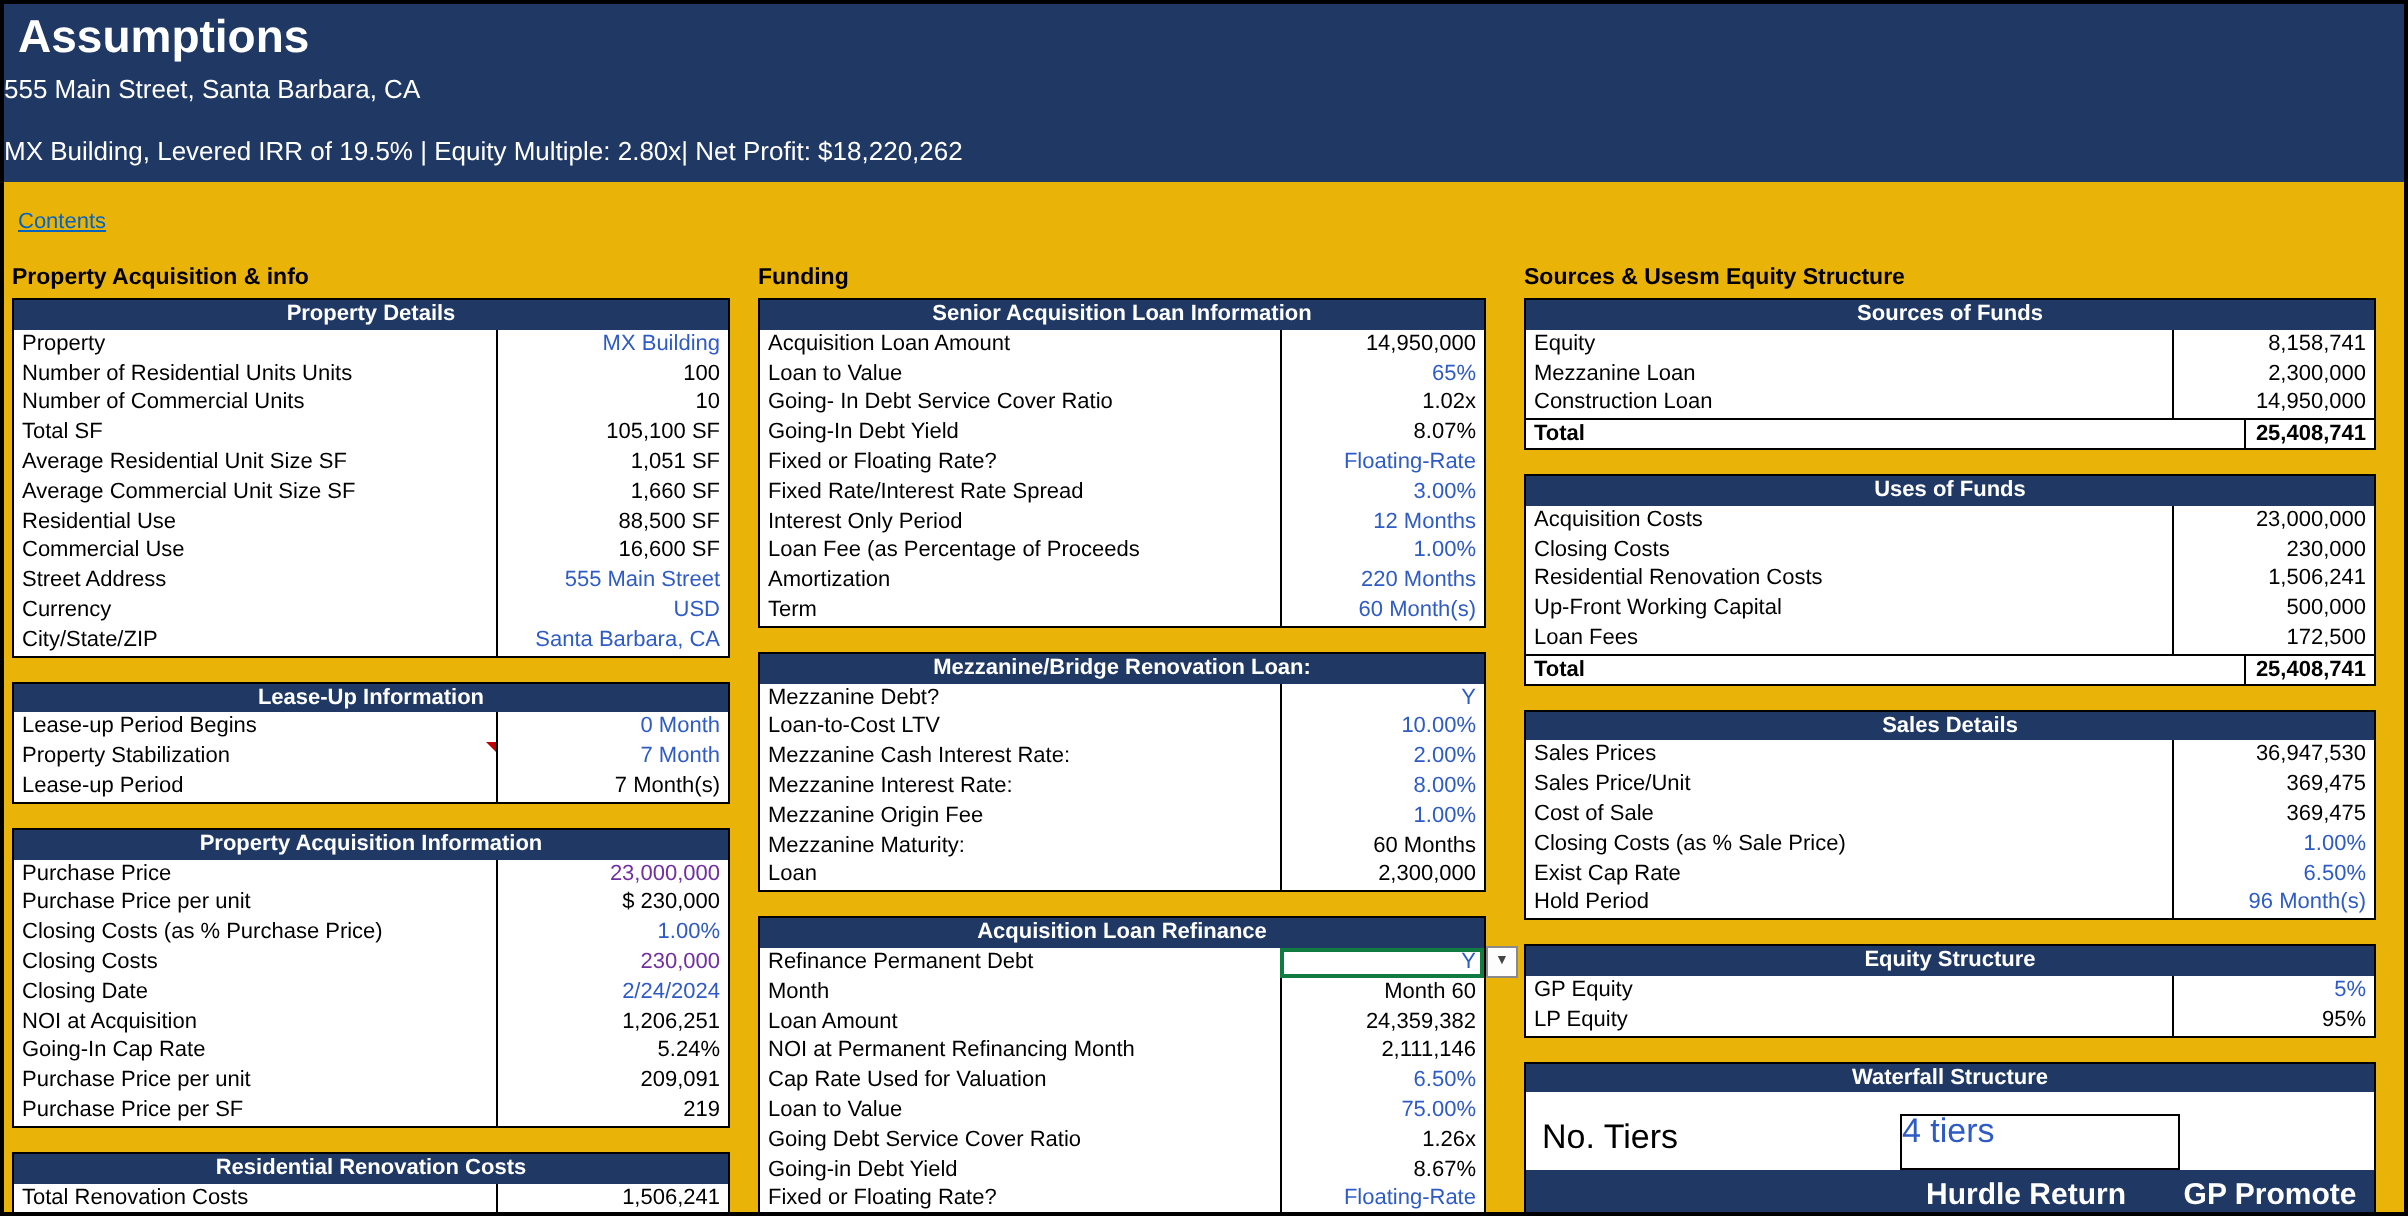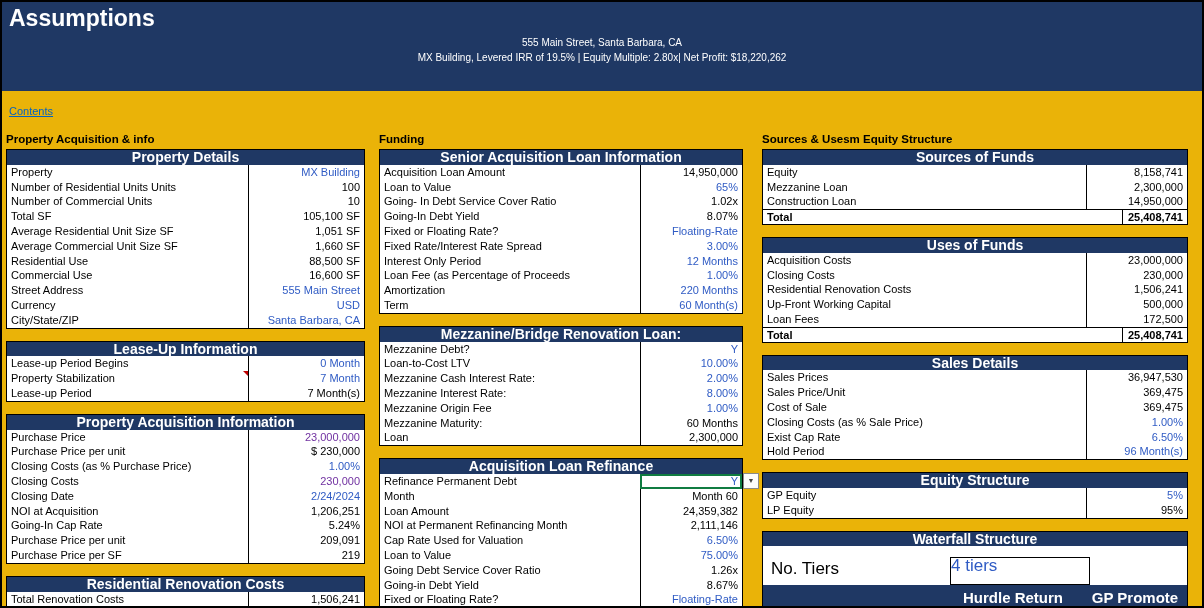--- a/index.html
+++ b/index.html
@@ -10,34 +10,34 @@
     --selection-green:#107C41;
     --note-red:#C00000;
   }
   *{margin:0;padding:0;box-sizing:border-box;}
   html,body{background:#fff;}
   body{width:1204px;height:608px;font-family:"Liberation Sans",sans-serif;}
   #frame{position:relative;width:1204px;height:608px;border:2px solid #000;background:#eab308;overflow:hidden;}
 
   .topbar{position:absolute;left:0;top:0;width:100%;height:89px;background:var(--navy);color:#fff;}
   .topbar h1{font-size:23px;font-weight:bold;padding:3px 0 0 7px;line-height:26px;}
-  .sub{font-size:10px;white-space:nowrap;text-align:center;}
+  .sub{font-size:13px;white-space:nowrap;}
   .sub1{margin-top:6px;}
-  .sub2{margin-top:4px;}
+  .sub2{margin-top:16px;}
 
   .contents{position:absolute;left:7px;top:103px;font-size:11px;color:var(--link-blue);text-decoration:underline;cursor:pointer;}
 
   .col{position:absolute;top:131px;}
   .col0{left:4px;width:359px;}
   .col1{left:377px;width:364px;}
   .col2{left:760px;width:426px;}
   .section-title{font-size:11.5px;font-weight:bold;height:16px;white-space:nowrap;color:#000;}
 
   .xtable{border:1px solid #000;background:#fff;margin-bottom:12px;}
-  .thead{height:14.8px;line-height:14.8px;background:var(--navy);color:#fff;font-weight:bold;font-size:14px;text-align:center;white-space:nowrap;overflow:hidden;}
+  .thead{height:14.8px;line-height:14.8px;background:var(--navy);color:#fff;font-weight:bold;font-size:11px;text-align:center;white-space:nowrap;overflow:hidden;}
   .trow{display:flex;height:14.8px;line-height:14.4px;font-size:11px;color:#000;}
   .tlabel{position:relative;padding-left:4px;white-space:nowrap;overflow:hidden;}
   .col0 .tlabel{flex:0 0 241px;}
   .col1 .tlabel{flex:0 0 260px;}
   .col2 .tlabel{flex:0 0 323px;}
   .tvalue{position:relative;flex:1;border-left:1px solid #000;text-align:right;padding-right:4px;white-space:nowrap;}
   .blue{color:var(--input-blue);}
   .purple{color:var(--link-purple);}
   .bold{font-weight:bold;}
   .total-row{border-top:1px solid #000;gap:36px;}

